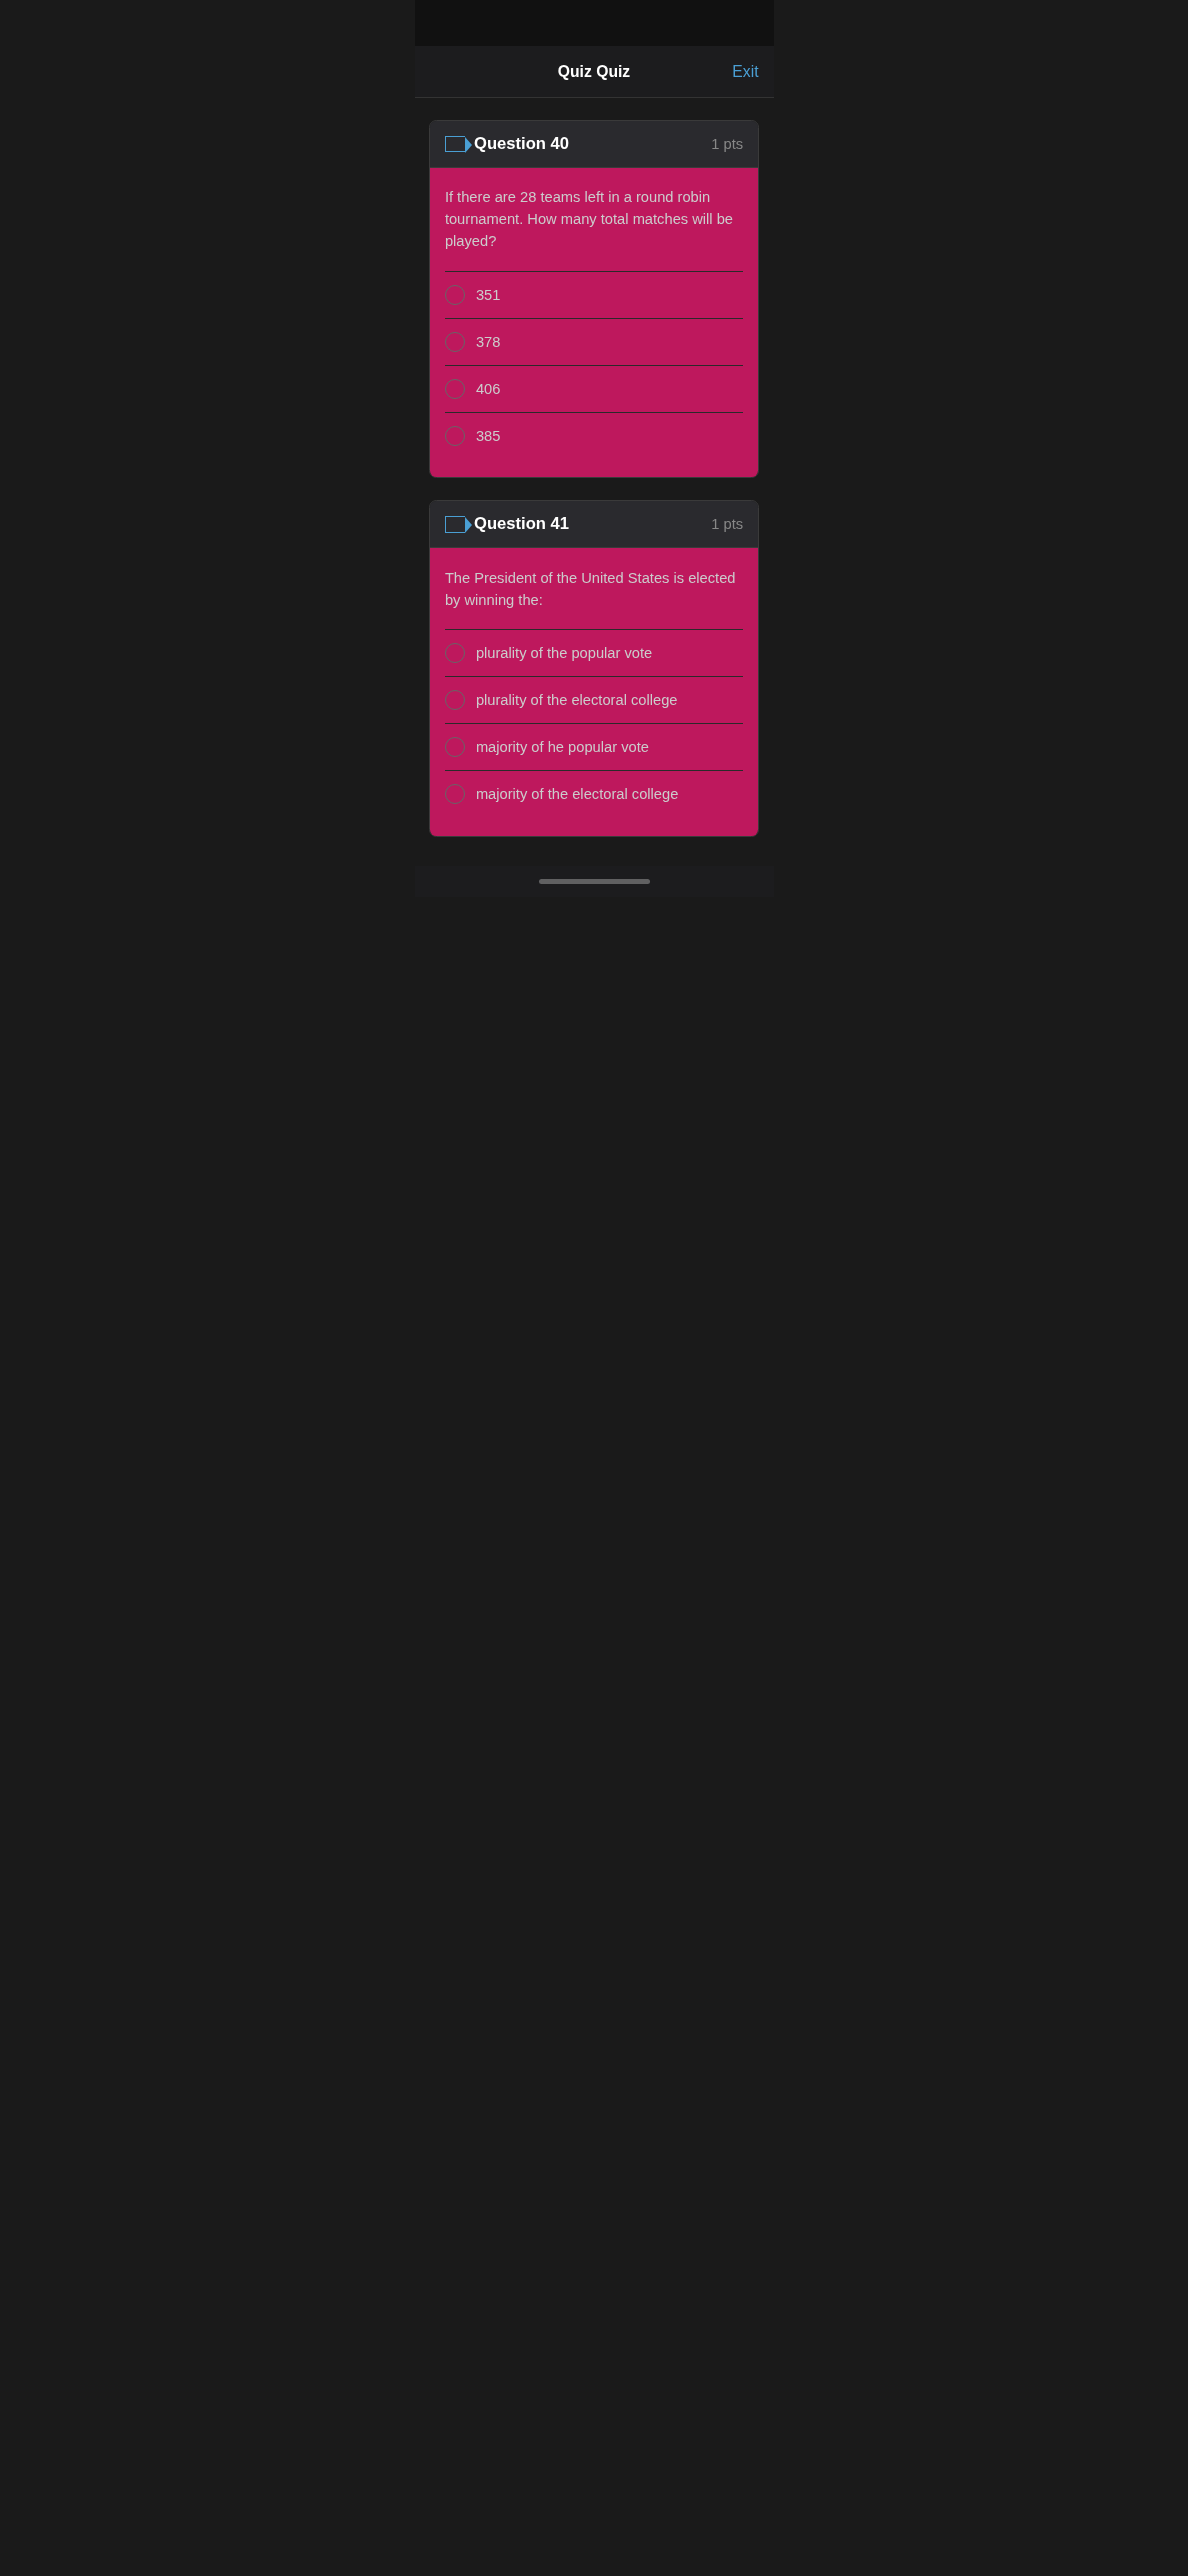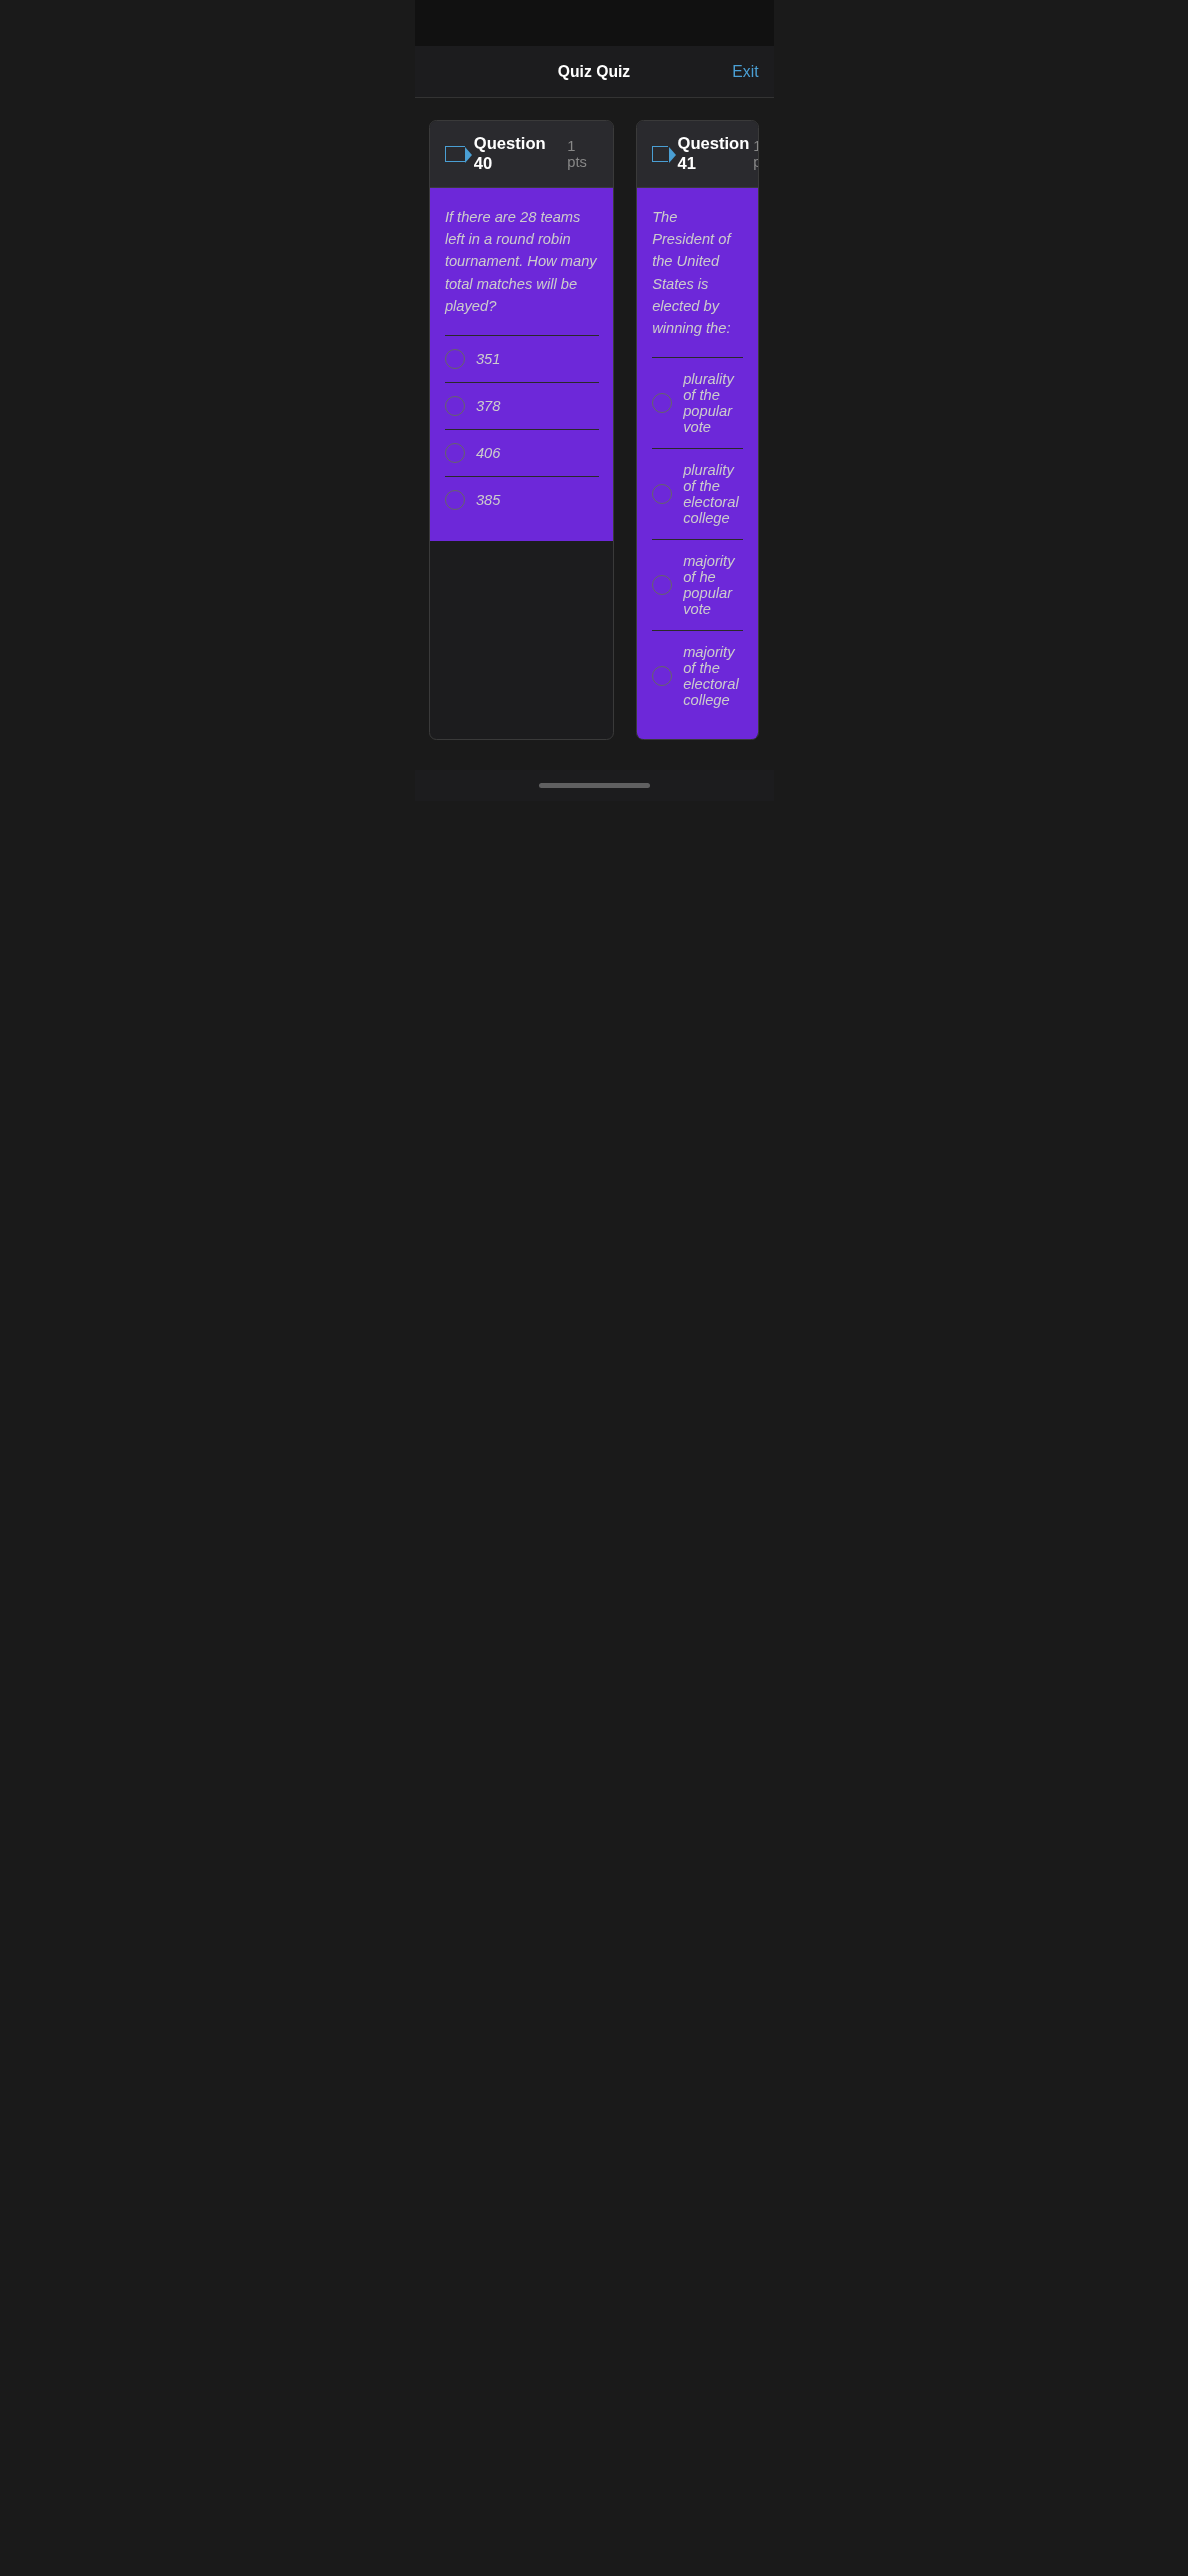--- a/index.html
+++ b/index.html
@@ -44,21 +44,21 @@
       position: absolute;
       right: 15px;
       font-size: 15.7px;
       color: #4a9fd4;
       cursor: pointer;
     }
 
     .content {
       padding: 22px 14.7px;
       display: flex;
-      flex-direction: row;
+      flex-direction: column;
       gap: 22px;
     }
 
     .question-card {
       border: 0.9px solid #3a3a3a;
       border-radius: 7.4px;
       overflow: hidden;
       background-color: #1c1c1e;
     }
 
@@ -103,22 +103,21 @@
       color: #ffffff;
     }
 
     .question-pts {
       font-size: 14.7px;
       color: #888888;
     }
 
     .question-body {
       padding: 18.4px 14.7px;
-      background-color: #6d28d9;
-      font-style: italic;
+      background-color: #be185d;
     }
 
     .question-text {
       font-size: 14.7px;
       color: #cccccc;
       line-height: 1.5;
       margin-bottom: 18.4px;
     }
 
     .options-list {

